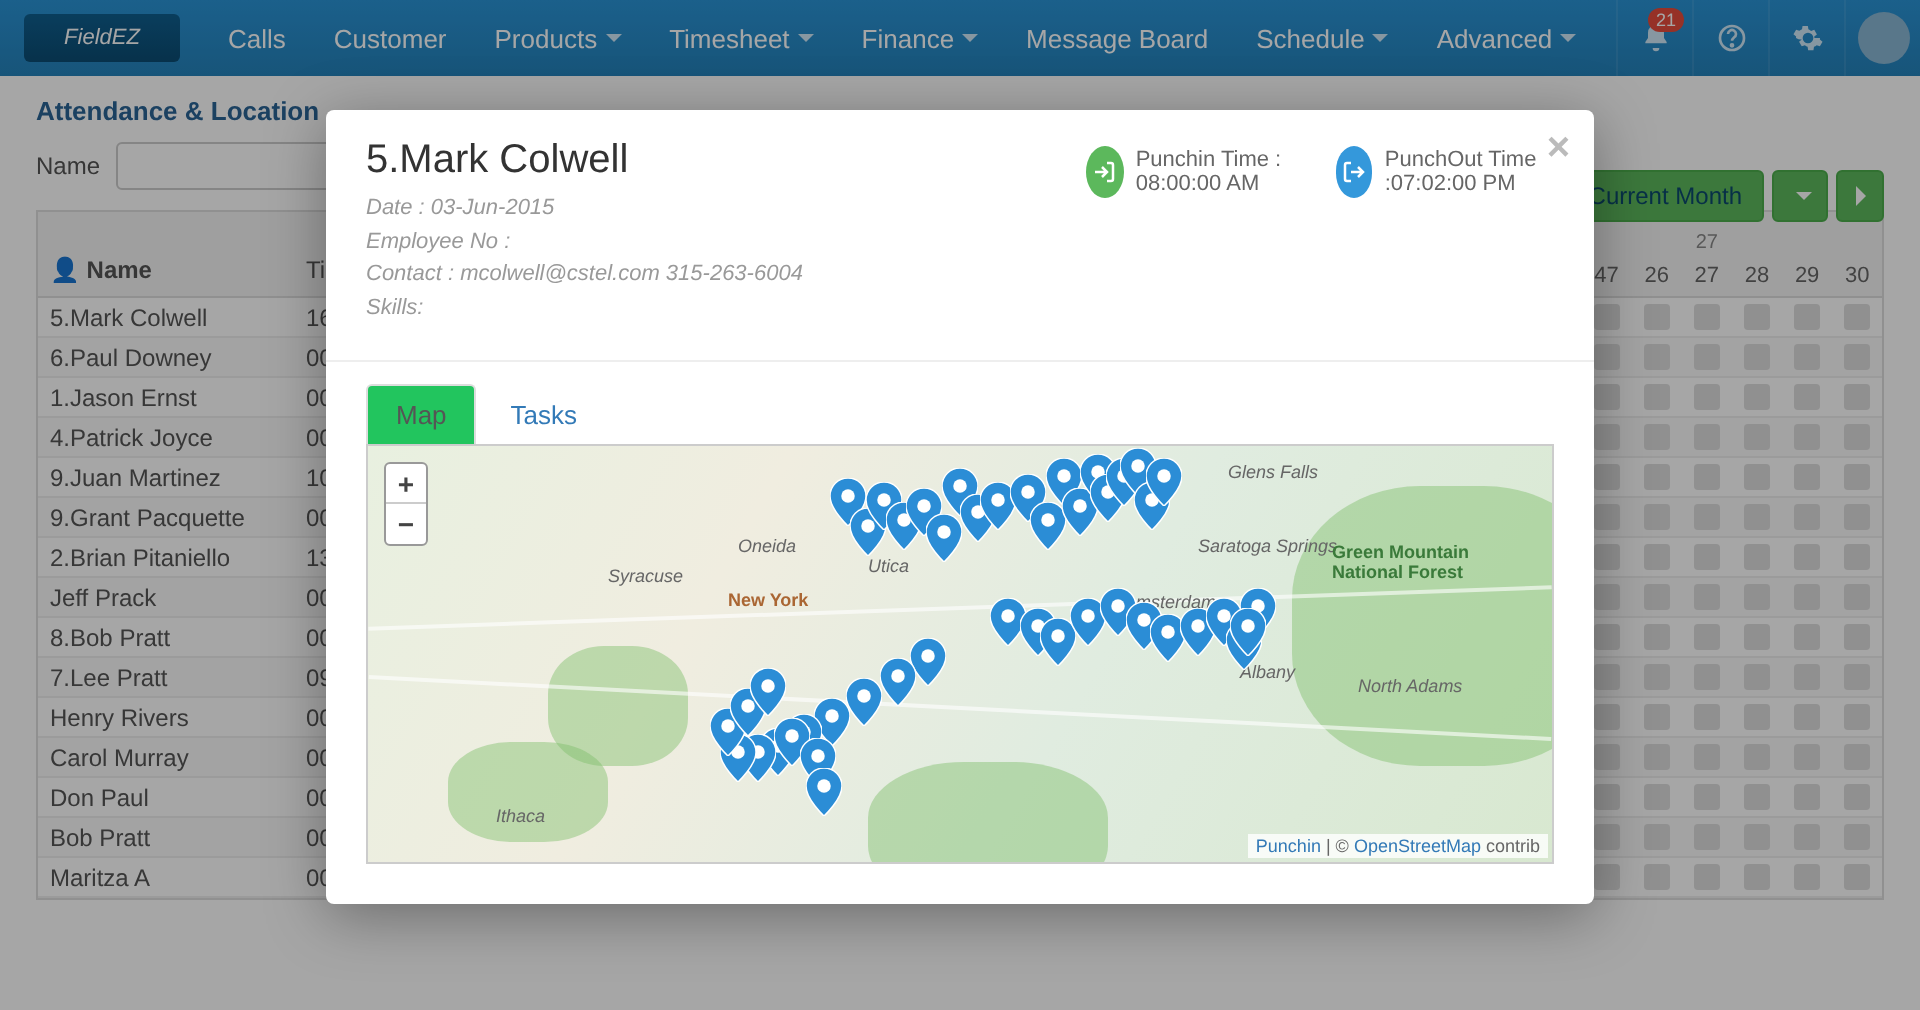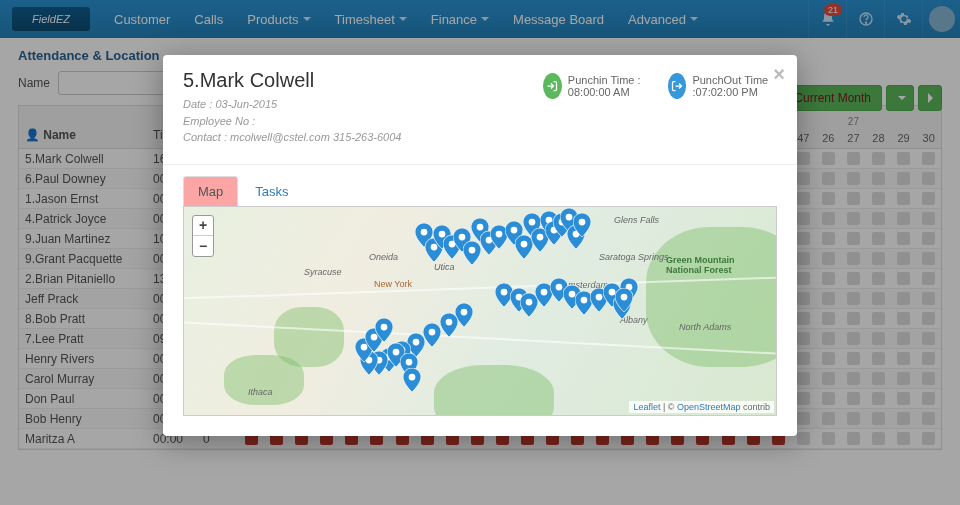--- a/index.html
+++ b/index.html
@@ -13,21 +13,21 @@
 .navspacer{flex:1}
 .icnbox{width:38px;height:38px;display:flex;align-items:center;justify-content:center;border-left:1px solid rgba(255,255,255,.08);position:relative;cursor:pointer}
 .badge{position:absolute;top:4px;right:4px;background:#e74c3c;color:#fff;border-radius:8px;font-size:9px;padding:1px 4px}
 .avatar{width:26px;height:26px;border-radius:50%;background:#89b7d4}
 
 .pagehdr{padding:10px 18px 6px;color:#2a6496;font-weight:bold;font-size:13px}
 .filterrow{display:flex;align-items:center;padding:2px 18px 10px;gap:8px}
 .filterrow label{font-size:12px;color:#555}
 .filterrow input{height:24px;border:1px solid #ccc;border-radius:3px;width:170px;padding:0 6px}
 .btn{display:inline-flex;align-items:center;height:26px;padding:0 10px;border-radius:3px;font-size:12px;cursor:pointer;border:1px solid transparent}
-.btn-green{background:#5cb85c;color:#7f1d1d;border-color:#4cae4c}
+.btn-green{background:#5cb85c;color:#0c4a6e;border-color:#4cae4c}
 .btn-green.split{padding:0 7px;border-left:1px solid #4cae4c}
 .rightbtns{position:absolute;right:18px;top:85px;display:flex;gap:4px}
 
 .tablewrap{margin:0 18px;border:1px solid #ddd;overflow:hidden}
 .thead{display:flex;background:#f5f5f5;border-bottom:1px solid #ddd;font-size:12px;color:#555}
 .thead .c1{width:130px;padding:22px 6px 6px;font-weight:bold}
 .thead .c2{width:50px;padding:22px 4px 6px}
 .thead .c3{width:40px;padding:22px 4px 6px}
 .thead .dates{flex:1;display:flex}
 .thead .dcell{flex:1;text-align:center;font-size:11px;color:#666;display:flex;flex-direction:column;justify-content:flex-end;padding-bottom:4px}
@@ -50,47 +50,48 @@
 .modal .mhdr h2{font-size:20px;color:#333;font-weight:500;margin-bottom:4px}
 .modal .meta{font-size:11px;color:#999;font-style:italic;line-height:1.5}
 .punch{position:absolute;top:18px;left:380px;display:flex;font-size:11px;color:#666}
 .punch .p{display:flex;align-items:center;gap:6px}
 .punch .ico{width:26px;height:26px;border-radius:50%;display:flex;align-items:center;justify-content:center;color:#fff;font-size:12px}
 .ico.in{background:#5cb85c}
 .ico.out{background:#3498db}
 .divider{height:1px;background:#eee;margin:8px 0 0}
 .tabs{display:flex;padding:10px 20px 0;gap:2px}
 .tab{padding:7px 14px;font-size:13px;cursor:pointer;border:1px solid transparent;border-radius:3px 3px 0 0;position:relative;top:1px}
-.tab.active{border-color:#ddd;border-bottom-color:#fff;background:#fca5a5;color:#555}
+.tab.active{border-color:#ddd;border-bottom-color:#fff;background:#22c55e;color:#555}
 .tab:not(.active){color:#337ab7}
 .mapbox{margin:0 20px 20px;border:1px solid #ccc;height:210px;position:relative;overflow:hidden;background:linear-gradient(120deg,#e8f0e0 0%,#f0ede0 30%,#e0ece0 60%,#d8e8d0 100%)}
 .maplayer{position:absolute;inset:0}
 .forest{position:absolute;background:#7fbf6a;opacity:.45;border-radius:40%}
 .road{position:absolute;background:#fff;height:2px;opacity:.6}
 .citylabel{position:absolute;font-size:9px;color:#666;font-style:italic}
 .zoom{position:absolute;left:8px;top:8px;width:22px;border:1px solid #999;border-radius:3px;overflow:hidden;background:#fff;z-index:3}
 .zoom div{height:20px;display:flex;align-items:center;justify-content:center;font-size:14px;font-weight:bold;color:#444;cursor:pointer}
 .zoom div:first-child{border-bottom:1px solid #ccc}
 .pin{position:absolute;width:18px;height:24px;transform:translate(-50%,-100%);z-index:2}
 .pin svg{width:100%;height:100%}
 .attrib{position:absolute;right:2px;bottom:2px;background:rgba(255,255,255,.8);font-size:9px;color:#666;padding:1px 4px}
 .attrib a{color:#337ab7;text-decoration:none}
 </style>
 </head>
 <body>
 
 <div class="navbar">
   <div class="logo">FieldEZ</div>
   <div id="navitems" style="display: flex;">
+      <div class="navitem">Calls</div>
       <div class="navitem">Customer</div>
-      <div class="navitem">Calls</div>
       <div class="navitem">Products<span class="caret"></span></div>
       <div class="navitem">Timesheet<span class="caret"></span></div>
       <div class="navitem">Finance<span class="caret"></span></div>
       <div class="navitem">Message Board</div>
+      <div class="navitem">Schedule<span class="caret"></span></div>
       <div class="navitem">Advanced<span class="caret"></span></div>
     </div>
   <div class="navspacer"></div>
   <div class="icnbox">
     <svg width="16" height="16" viewBox="0 0 24 24" fill="#cfe8f7">
         <path d="M12 2a6 6 0 0 0-6 6v4l-2 3v1h16v-1l-2-3V8a6 6 0 0 0-6-6zm0 20a2.5 2.5 0 0 0 2.5-2.5h-5A2.5 2.5 0 0 0 12 22z"></path>
       </svg>
     <span class="badge">21</span>
   </div>
   <div class="icnbox">
@@ -1430,21 +1431,21 @@
           </div>
           <div class="dcell">
             <div class="sq e"></div>
           </div>
           <div class="dcell">
             <div class="sq e"></div>
           </div>
         </div>
       </div>
       <div class="row">
-        <div class="c1">Bob Henry</div>
+        <div class="c1">Bob Pratt</div>
         <div class="c2">00</div>
         <div class="c3"></div>
         <div class="dates">
           <div class="dcell">
             <div class="sq r"></div>
           </div>
           <div class="dcell">
             <div class="sq r"></div>
           </div>
           <div class="dcell">
@@ -1623,20 +1624,21 @@
 
 <div class="overlay"></div>
 
 <div class="modal">
   <span class="close">×</span>
   <div class="mhdr">
     <h2>5.Mark Colwell</h2>
     <div class="meta">Date : 03-Jun-2015</div>
     <div class="meta">Employee No :</div>
     <div class="meta">Contact : mcolwell@cstel.com 315-263-6004</div>
+    <div class="meta">Skills:</div>
     <div class="punch">
       <div class="p">
         <div class="ico in">
           <svg width="12" height="12" viewBox="0 0 24 24" fill="none" stroke="#fff" stroke-width="2.5">
               <path d="M15 3h4a2 2 0 0 1 2 2v14a2 2 0 0 1-2 2h-4M10 17l5-5-5-5M15 12H3"></path>
             </svg>
         </div>
         <span>Punchin Time : 08:00:00 AM</span>
       </div>
       <div class="p">
@@ -1660,21 +1662,21 @@
       <div class="forest" style="left:90px;top:100px;width:70px;height:60px"></div>
       <div class="forest" style="left:250px;bottom:-20px;width:120px;height:70px"></div>
       <div class="forest" style="left:40px;bottom:10px;width:80px;height:50px"></div>
       <div class="road" style="left:0;top:80px;width:100%;transform:rotate(-2deg)"></div>
       <div class="road" style="left:0;top:130px;width:100%;transform:rotate(3deg)"></div>
       <div class="citylabel" style="left:185px;top:45px">Oneida</div>
       <div class="citylabel" style="left:250px;top:55px">Utica</div>
       <div class="citylabel" style="left:430px;top:8px">Glens Falls</div>
       <div class="citylabel" style="left:415px;top:45px">Saratoga Springs</div>
       <div class="citylabel" style="left:378px;top:73px">Amsterdam</div>
-      <div class="citylabel" style="left:190px;top:72px;color:#a63;font-weight:normal;font-style:normal">New York</div>
+      <div class="citylabel" style="left:180px;top:72px;color:#a63;font-weight:bold;font-style:normal">New York</div>
       <div class="citylabel" style="left:64px;top:180px">Ithaca</div>
       <div class="citylabel" style="left:120px;top:60px">Syracuse</div>
       <div class="citylabel" style="left:495px;top:115px">North Adams</div>
       <div class="citylabel" style="left:436px;top:108px">Albany</div>
       <div class="citylabel" style="right:30px;top:48px;color:#3a7a3a;font-weight:bold;width:80px;text-align:left;font-style:normal">Green Mountain National Forest</div>
       <div id="pins">
           <div class="pin" style="left: 240px; top: 40px;"><svg viewBox="0 0 24 32">
               <path fill="#2b8dd6" stroke="#fff" stroke-width="1" d="M12 0C5.4 0 0 5.4 0 12c0 9 12 20 12 20s12-11 12-20C24 5.4 18.6 0 12 0z"></path>
               <circle cx="12" cy="12" r="4.5" fill="#fff"></circle>
             </svg></div>
@@ -1854,16 +1856,16 @@
               <path fill="#2b8dd6" stroke="#fff" stroke-width="1" d="M12 0C5.4 0 0 5.4 0 12c0 9 12 20 12 20s12-11 12-20C24 5.4 18.6 0 12 0z"></path>
               <circle cx="12" cy="12" r="4.5" fill="#fff"></circle>
             </svg></div>
         </div>
     </div>
     <div class="zoom">
       <div>+</div>
       <div>−</div>
     </div>
     <div class="attrib">
-      <a>Leaflet</a><span> | © </span><a>OpenStreetMap</a><span> contrib</span>
+      <a>Punchin</a><span> | © </span><a>OpenStreetMap</a><span> contrib</span>
     </div>
   </div>
 </div>
 
 </body></html>

